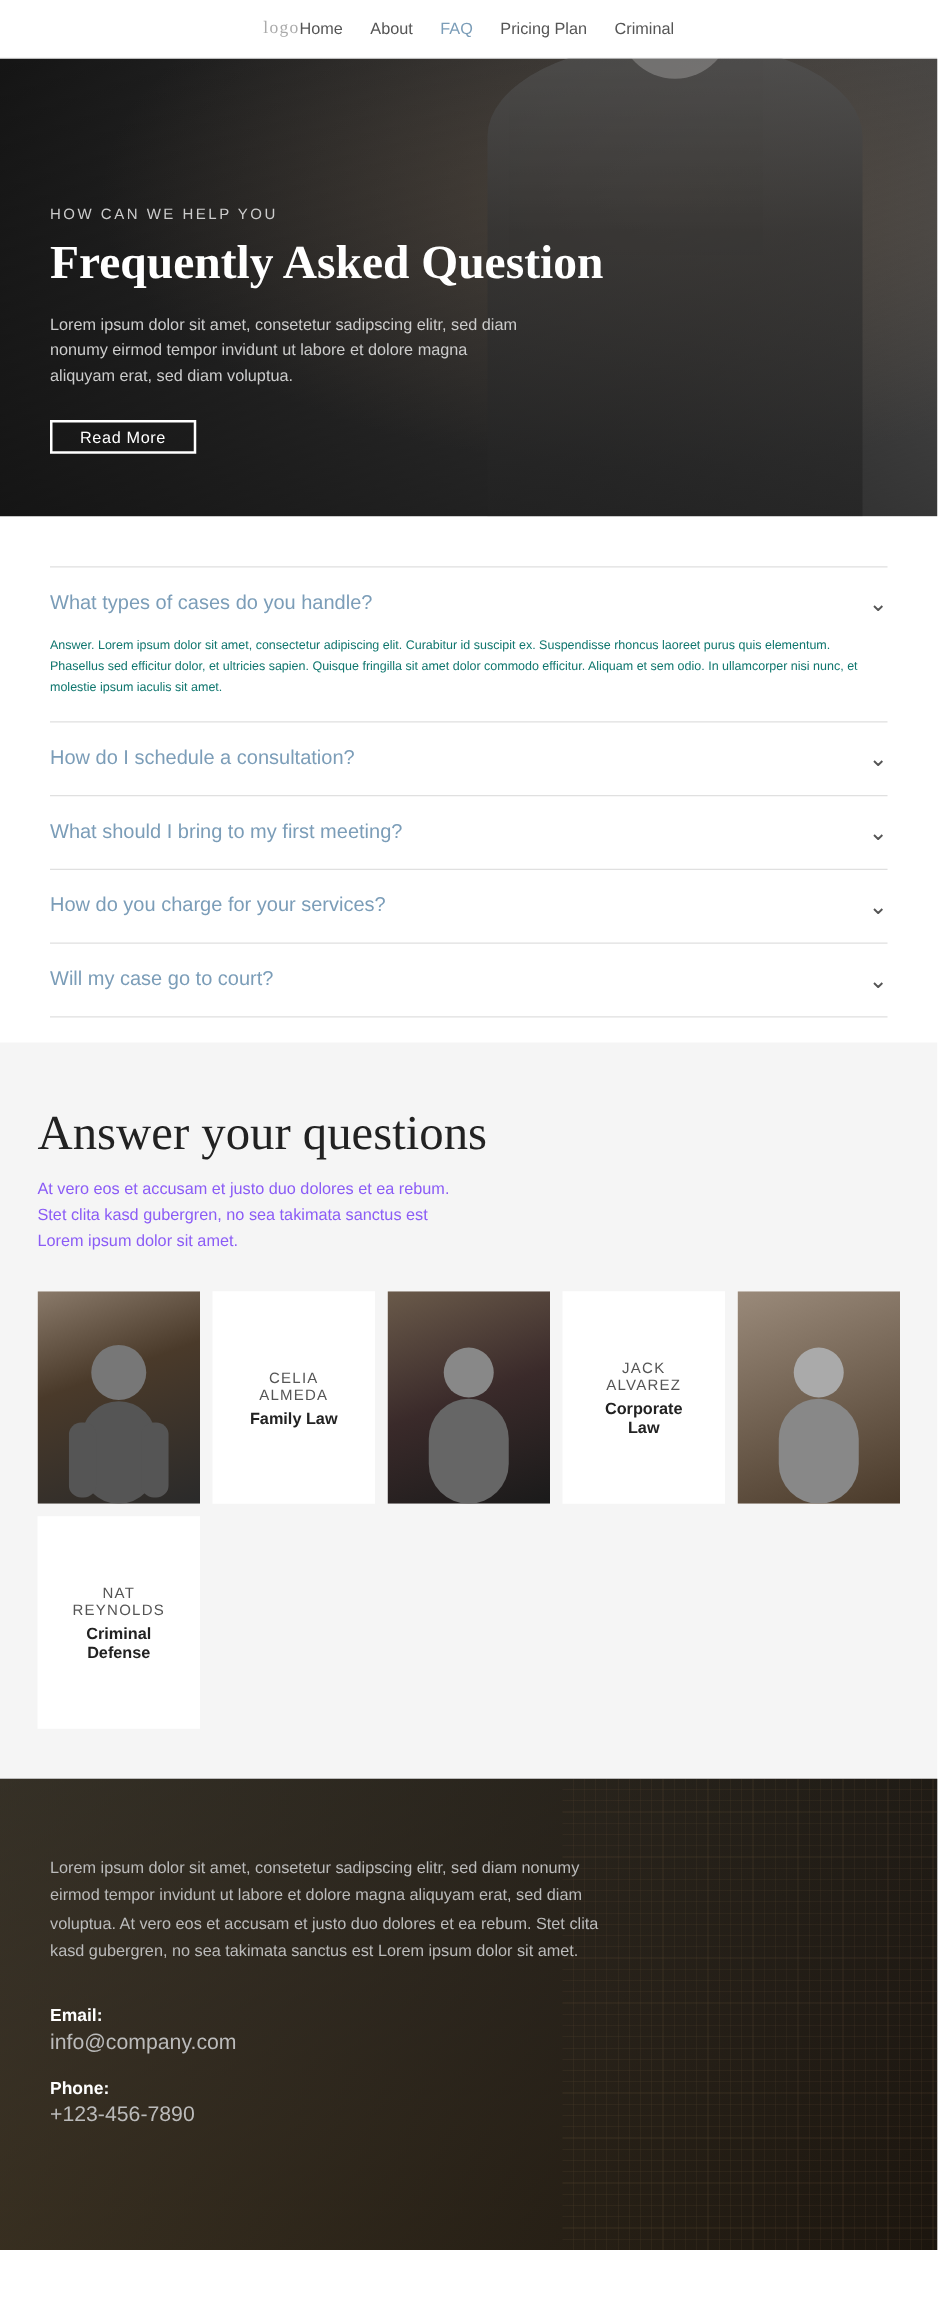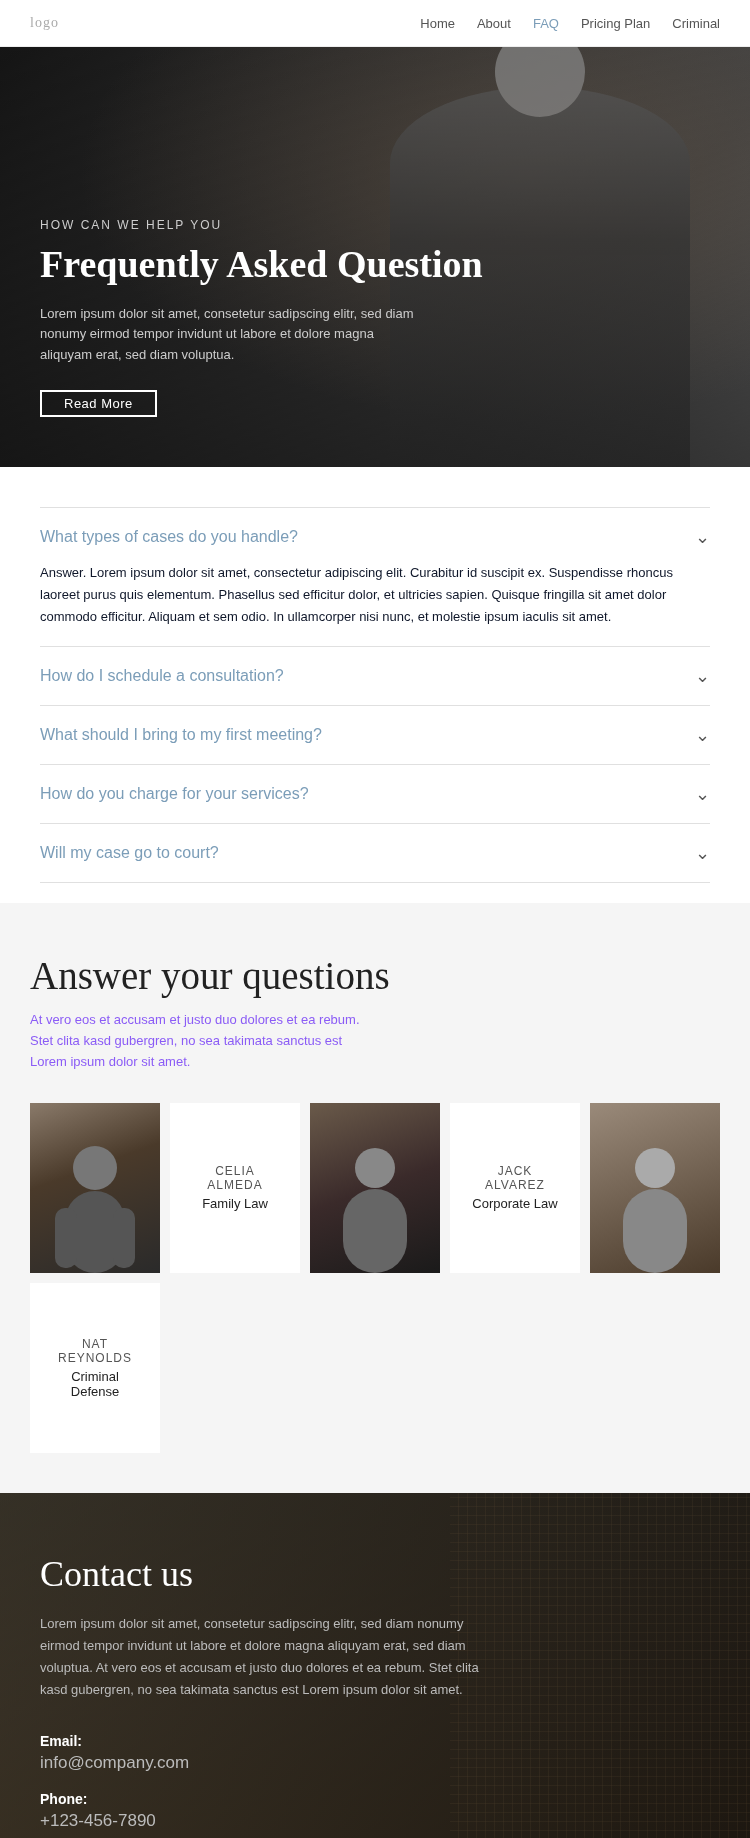--- a/index.html
+++ b/index.html
@@ -1,41 +1,41 @@
 <!DOCTYPE html>
 <html><head>
   <meta charset="utf-8">
   <style>
     * { margin: 0; padding: 0; box-sizing: border-box; }
     body { font-family: 'Georgia', serif; width: 750px; background: #fff; }
 
     
     .navbar {
       display: flex;
-      justify-content: space-between;
+      justify-content: center;
       align-items: center;
       padding: 14px 30px;
       background: #fff;
       border-bottom: 1px solid #eee;
     }
     .nav-logo { font-size: 14px; color: #aaa; letter-spacing: 1px; }
     .nav-links { display: flex; gap: 22px; list-style: none; }
     .nav-links li a {
       text-decoration: none;
       font-size: 13px;
       color: #555;
       font-family: Arial, sans-serif;
     }
     .nav-links li a.active { color: #7b9db8; }
 
     
     .hero {
       position: relative;
       width: 750px;
-      height: 420px;
+      height: 366px;
       background: linear-gradient(135deg, #1a1a1a 0%, #3a3a3a 40%, #555 70%, #888 100%);
       overflow: hidden;
       display: flex;
       align-items: flex-end;
       padding-bottom: 50px;
     }
     .hero-bg {
       position: absolute;
       inset: 0;
       background:
@@ -124,22 +124,22 @@
       font-size: 16px;
       color: #7b9db8;
       font-family: Arial, sans-serif;
     }
     .faq-chevron {
       font-size: 18px;
       color: #555;
     }
     .faq-answer {
       margin-top: 14px;
-      font-size: 13px;
-      color: #0f172a;
+      font-size: 10px;
+      color: #0f766e;
       font-family: Arial, sans-serif;
       line-height: 1.7;
     }
 
     
     .team-section {
       background: #f5f5f5;
       padding: 50px 30px 40px;
     }
     .team-section-title {
@@ -193,21 +193,21 @@
     .team-card-name {
       font-size: 12px;
       letter-spacing: 1px;
       color: #555;
       font-family: Arial, sans-serif;
       text-align: center;
       margin-bottom: 4px;
     }
     .team-card-role {
       font-size: 13px;
-      font-weight: normal;
+      font-weight: bold;
       color: #222;
       font-family: Arial, sans-serif;
       text-align: center;
     }
 
     
     .contact-section {
       position: relative;
       padding: 60px 40px 80px;
       background: linear-gradient(to bottom, #1a1a1a 0%, #2a2520 50%, #3a3020 100%);
@@ -387,20 +387,19 @@
       <span class="team-card-role">Criminal Defense</span>
     </div>
 
   </div>
 </section>
 
 <section class="contact-section">
   <div class="contact-bg"></div>
   <div class="arch-overlay"></div>
   <div class="contact-content">
-    <h2 class="contact-title">Contact us</h2>
     <p class="contact-desc">Lorem ipsum dolor sit amet, consetetur sadipscing elitr, sed diam nonumy eirmod tempor invidunt ut labore et dolore magna aliquyam erat, sed diam voluptua. At vero eos et accusam et justo duo dolores et ea rebum. Stet clita kasd gubergren, no sea takimata sanctus est Lorem ipsum dolor sit amet.</p>
     <div class="contact-label">Email:</div>
     <div class="contact-value">info@company.com</div>
     <div class="contact-label">Phone:</div>
     <div class="contact-value">+123-456-7890</div>
   </div>
 </section>
 
 </body></html>

